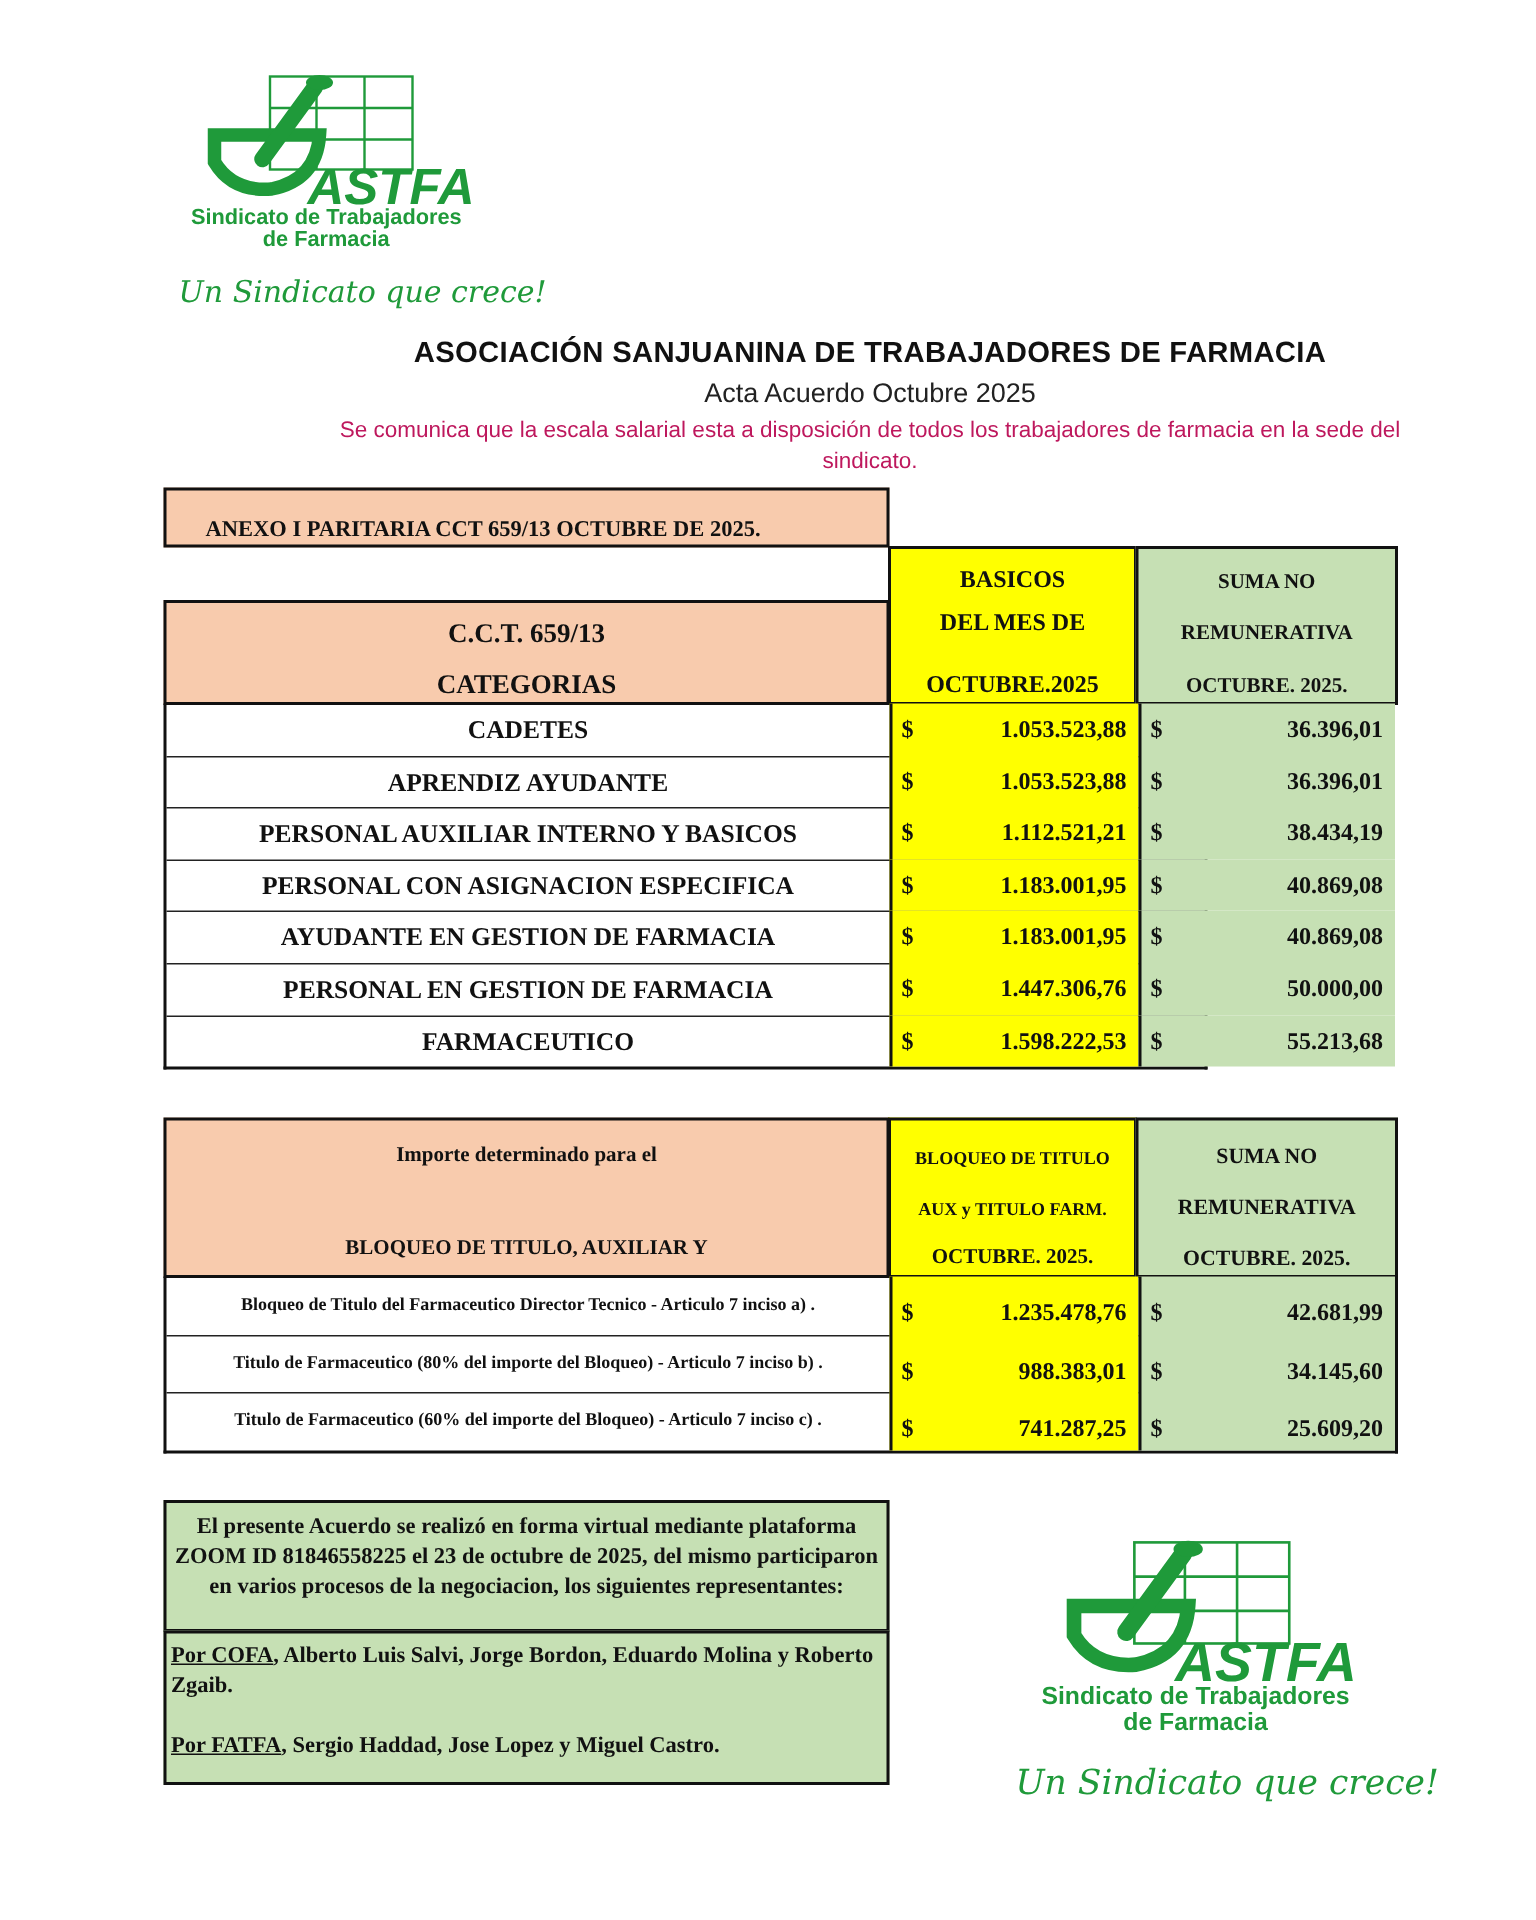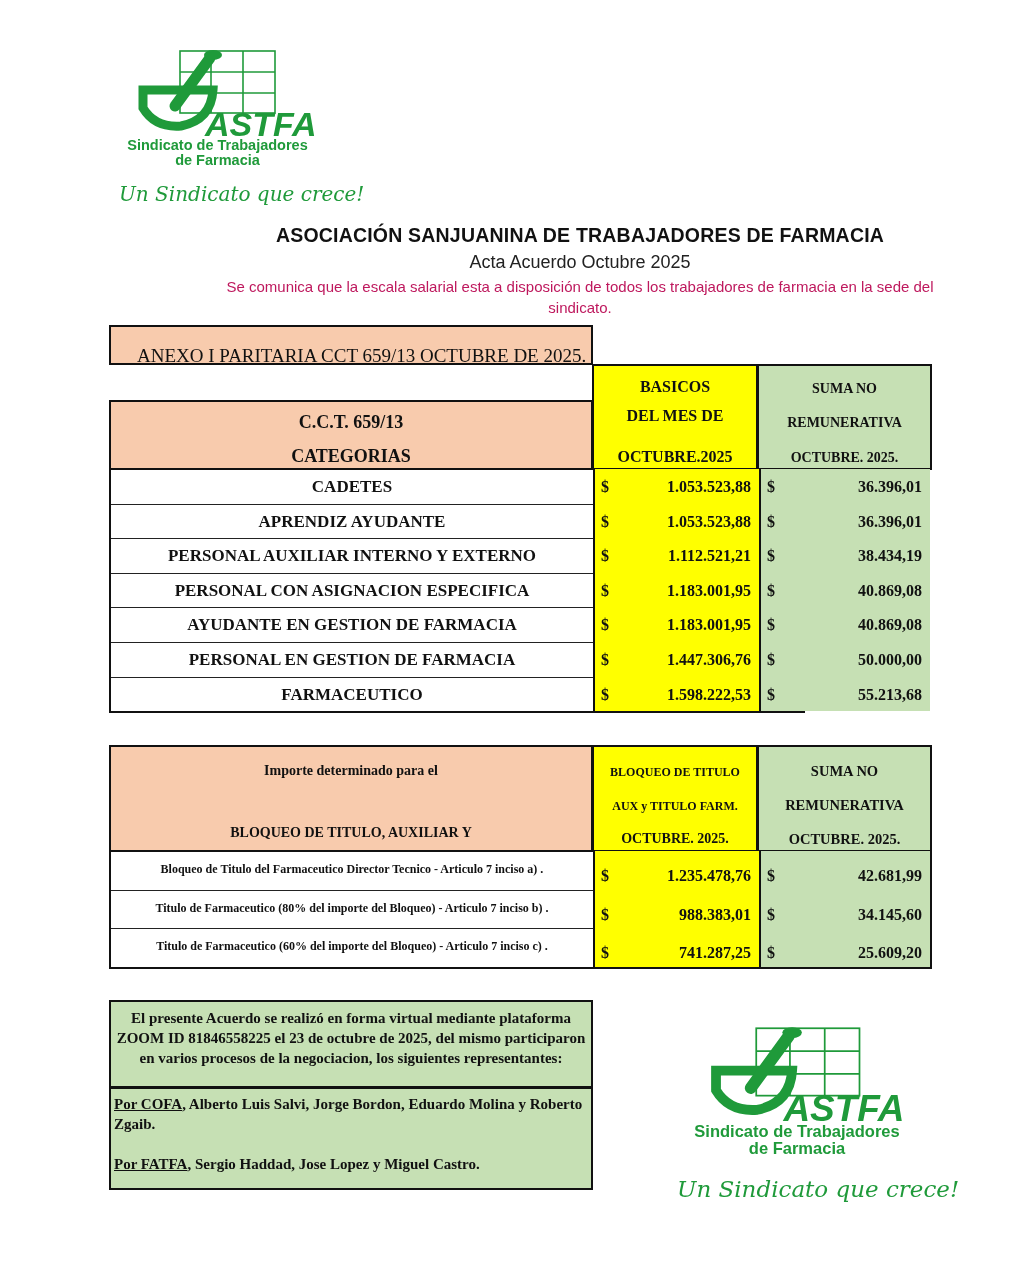--- a/index.html
+++ b/index.html
@@ -18,21 +18,21 @@
   .hdr-title { top: 224px; font-size: 19.5px; font-weight: bold; letter-spacing: 0.2px; }
   .hdr-sub { top: 252px; font-size: 18px; color: #222; }
   .hdr-desc { top: 276px; font-size: 15px; color: #be185d; line-height: 21px; }
 
   .box { position: absolute; box-sizing: border-box; border: 2px solid #111; }
   .salmon { background: #f8cbad; }
   .yellow { background: #ffff00; }
   .green { background: #c6e0b4; }
 
   
-  .t1-annex { left: 109px; top: 325px; width: 484px; height: 40px; font-size: 19px; font-weight: normal; padding-top: 18px; padding-left: 26px; }
+  .t1-annex { left: 109px; top: 325px; width: 484px; height: 40px; font-size: 15px; font-weight: bold; padding-top: 18px; padding-left: 26px; }
   .t1-hdr-left { left: 109px; top: 400px; width: 484px; height: 70px; font-size: 18px; font-weight: bold; }
   .t1-hdr-left div { position: absolute; left: 0; right: 0; text-align: center; }
   .t1-hdr-yellow { left: 592px; top: 364px; width: 166px; height: 106px; font-weight: bold; font-size: 16px; }
   .t1-hdr-green { left: 757px; top: 364px; width: 175px; height: 106px; font-weight: bold; font-size: 14px; }
   .stack div { position: absolute; left: 0; right: 0; text-align: center; }
 
   .t1-body { left: 109px; top: 469px; width: 696px; height: 244px; border-top: none; }
   .row { position: absolute; left: 0; right: 0; height: 34.6px; border-bottom: 1.5px solid #222; }
   .row:last-child { border-bottom: none; padding-left: 16px; }
   .cell { position: absolute; top: 0; bottom: 0; box-sizing: border-box; }
@@ -119,21 +119,21 @@
     <div class="cell c-y">
         <span class="cur">$</span>
         <span class="amt">1.053.523,88</span>
       </div>
     <div class="cell c-g">
         <span class="cur">$</span>
         <span class="amt">36.396,01</span>
       </div>
   </div>
   <div class="row" style="top:69.2px;">
-    <div class="cell c-cat">PERSONAL AUXILIAR INTERNO Y EXTERNO</div>
+    <div class="cell c-cat">PERSONAL AUXILIAR INTERNO Y BASICOS</div>
     <div class="cell c-y">
         <span class="cur">$</span>
         <span class="amt">1.112.521,21</span>
       </div>
     <div class="cell c-g">
         <span class="cur">$</span>
         <span class="amt">38.434,19</span>
       </div>
   </div>
   <div class="row" style="top:103.8px;">

